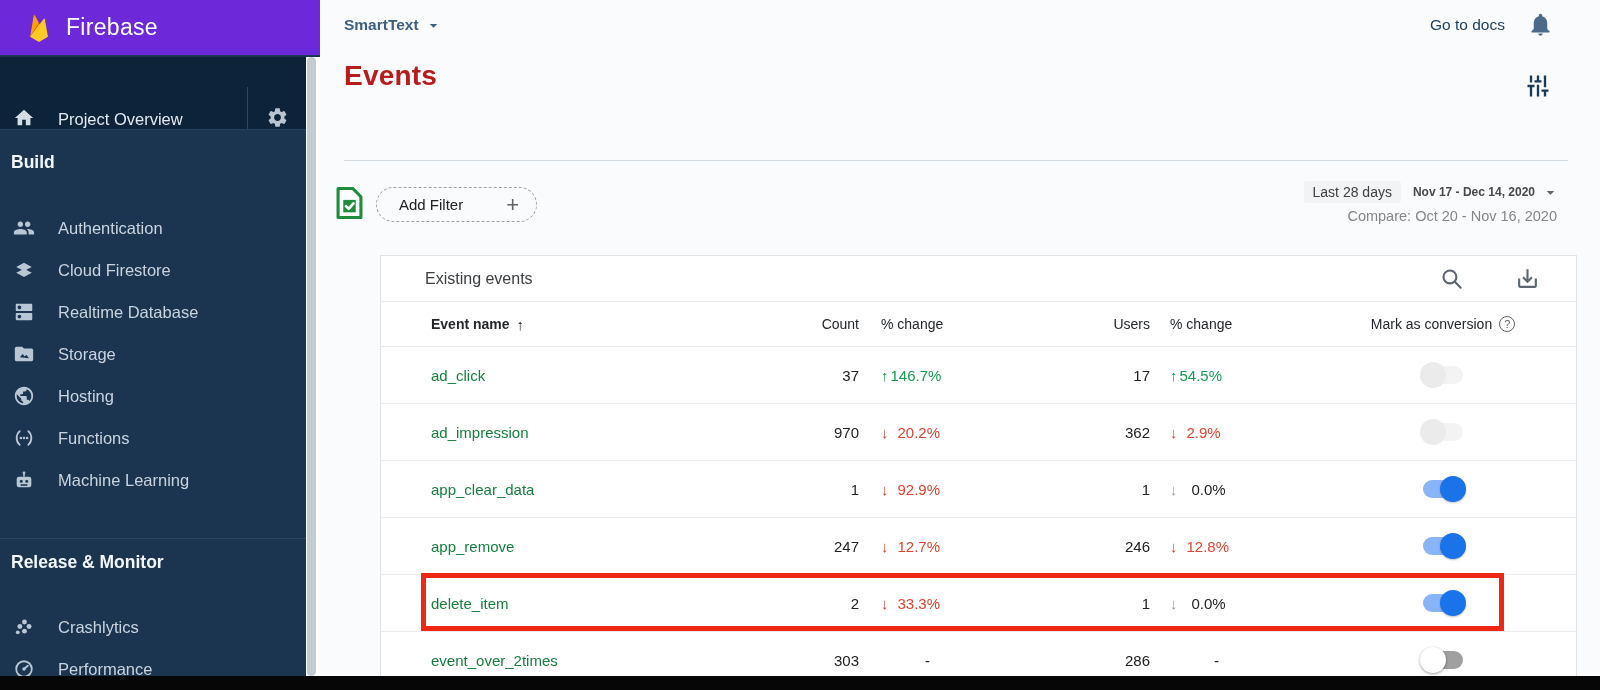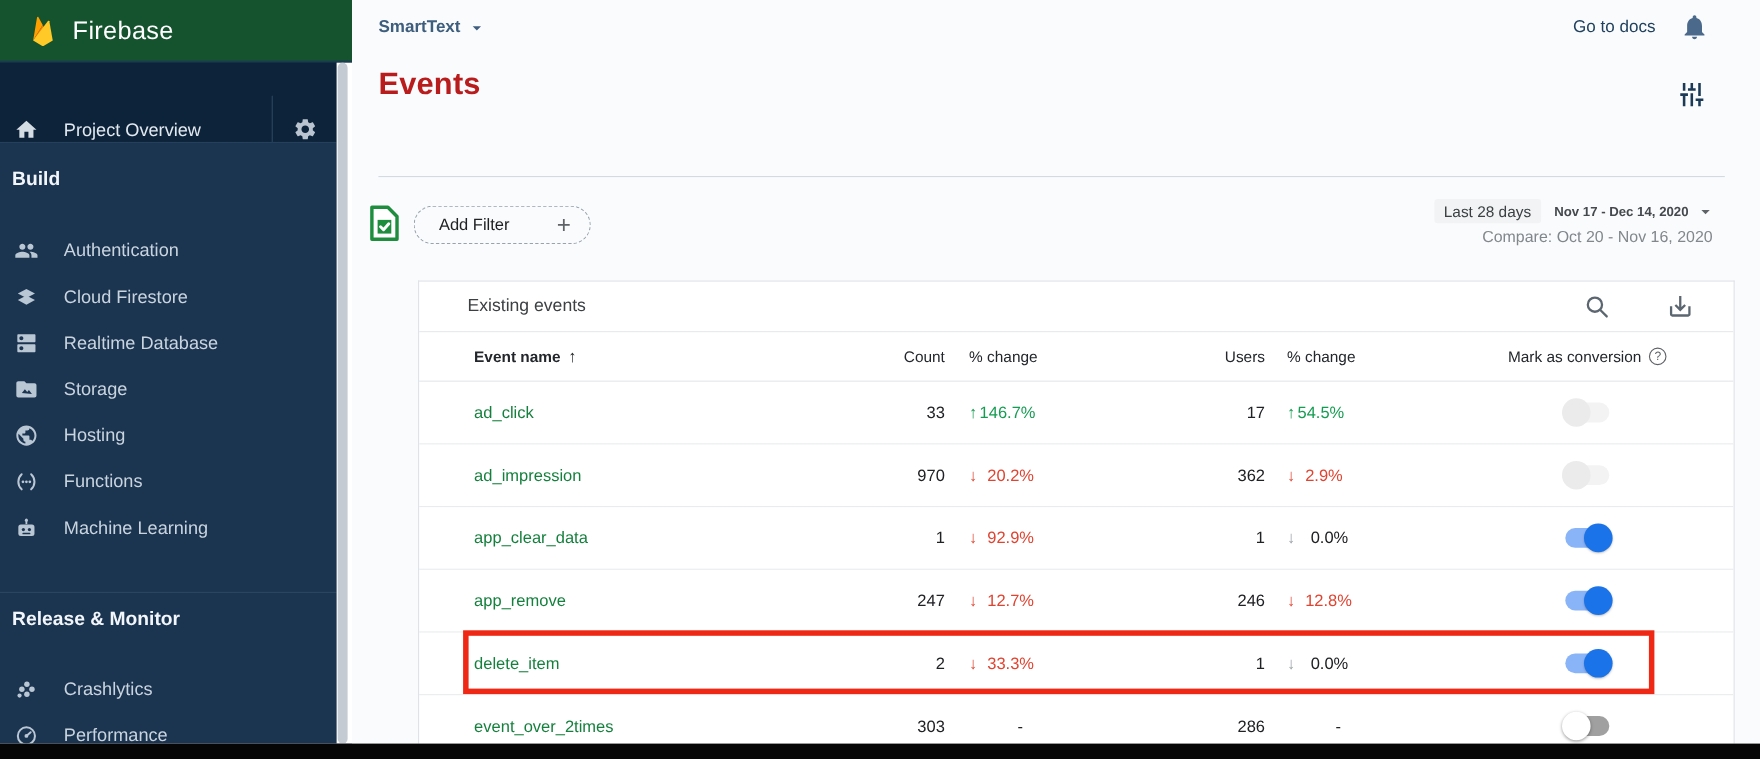--- a/index.html
+++ b/index.html
@@ -1,21 +1,21 @@
 <!DOCTYPE html>
 <html><head>
 <meta charset="utf-8">
 <style>
   html,body{margin:0;padding:0;background:#fff;}
   body{font-family:"Liberation Sans",sans-serif;}
   .page{position:relative;width:1600px;height:690px;background:#fafbfc;overflow:hidden;}
 
   
   .sidebar{position:absolute;left:0;top:0;width:320px;height:676px;background:#1b3450;}
-  .logo-row{position:absolute;left:0;top:0;width:320px;height:56px;background:#14532d;display:flex;align-items:center;padding-left:25px;box-sizing:border-box;gap:13px;border-bottom:1px solid #1d3a57;}
+  .logo-row{position:absolute;left:0;top:0;width:320px;height:56px;background:#6d28d9;display:flex;align-items:center;padding-left:25px;box-sizing:border-box;gap:13px;border-bottom:1px solid #1d3a57;}
   .logo-text{color:#ffffff;font-size:23px;font-weight:500;letter-spacing:.3px;}
   .po-row{position:absolute;left:0;top:57px;width:306px;height:73px;background:#0d2339;border-bottom:1px solid #24405c;display:flex;align-items:flex-end;padding-left:13px;box-sizing:border-box;}
   .po-label{color:#e3e9f0;font-size:16.5px;font-weight:500;margin-left:23px;flex:1;}
   .po-div{width:1px;height:42px;background:#2b4763;}
   .po-gear{width:58px;display:flex;justify-content:center;align-items:center;color:#b9c4d0;}
   .side-body{position:absolute;left:0;top:130px;width:306px;bottom:0;}
   .section-label{position:absolute;left:11px;color:#f2f6fa;font-size:17.5px;font-weight:700;}
   .nav-list{position:absolute;left:0;width:100%;}
   .nav-item{height:42px;display:flex;align-items:center;padding-left:13px;cursor:pointer;}
   .nav-icon{width:22px;height:22px;color:#b9c6d3;display:flex;align-items:center;justify-content:center;flex:none;}
@@ -318,21 +318,21 @@
         <div class="h-pad2">% change</div>
         <div class="h-conv">
           <span>Mark as conversion</span>
           <span class="help-circ">?</span>
         </div>
       </div>
 
       <div id="rows-host">
   <div class="grid-row trow">
     <div class="cell name">ad_click</div>
-    <div class="cell num">33</div>
+    <div class="cell num">37</div>
     <div class="cell chg chg1 up">
               <span class="arr">↑</span>
               <span class="pct">146.7%</span>
             </div>
     <div class="cell num">17</div>
     <div class="cell chg chg2 up">
               <span class="arr">↑</span>
               <span class="pct">54.5%</span>
             </div>
     <div class="cell conv">

